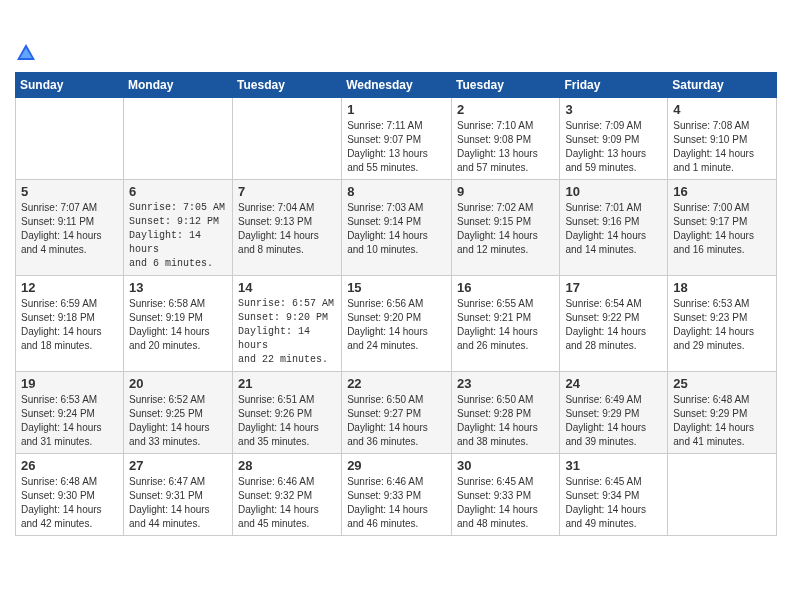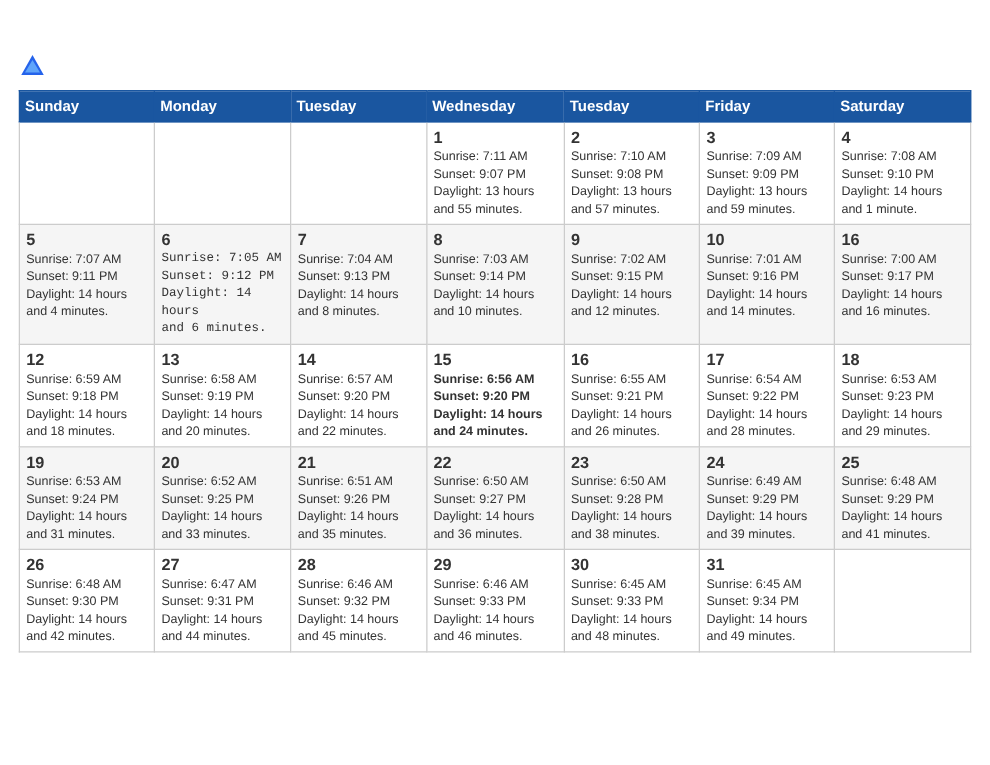--- a/index.html
+++ b/index.html
@@ -222,28 +222,28 @@
           </td>
           <td>
             <span class="day-number">13</span>
             <div class="day-info" style="white-space: pre-line;">Sunrise: 6:58 AM
 Sunset: 9:19 PM
 Daylight: 14 hours
 and 20 minutes.</div>
           </td>
           <td>
             <span class="day-number">14</span>
-            <div class="day-info" style="white-space: pre-line;">Sunrise: 6:57 AM
+            <div class="day-info" style="white-space: pre-line; font-family: Liberation Mono, monospace;">Sunrise: 6:57 AM
 Sunset: 9:20 PM
 Daylight: 14 hours
 and 22 minutes.</div>
           </td>
           <td>
             <span class="day-number">15</span>
-            <div class="day-info" style="white-space: pre-line; font-weight: bold;">Sunrise: 6:56 AM
+            <div class="day-info" style="white-space: pre-line;">Sunrise: 6:56 AM
 Sunset: 9:20 PM
 Daylight: 14 hours
 and 24 minutes.</div>
           </td>
           <td>
             <span class="day-number">16</span>
             <div class="day-info" style="white-space: pre-line;">Sunrise: 6:55 AM
 Sunset: 9:21 PM
 Daylight: 14 hours
 and 26 minutes.</div>

